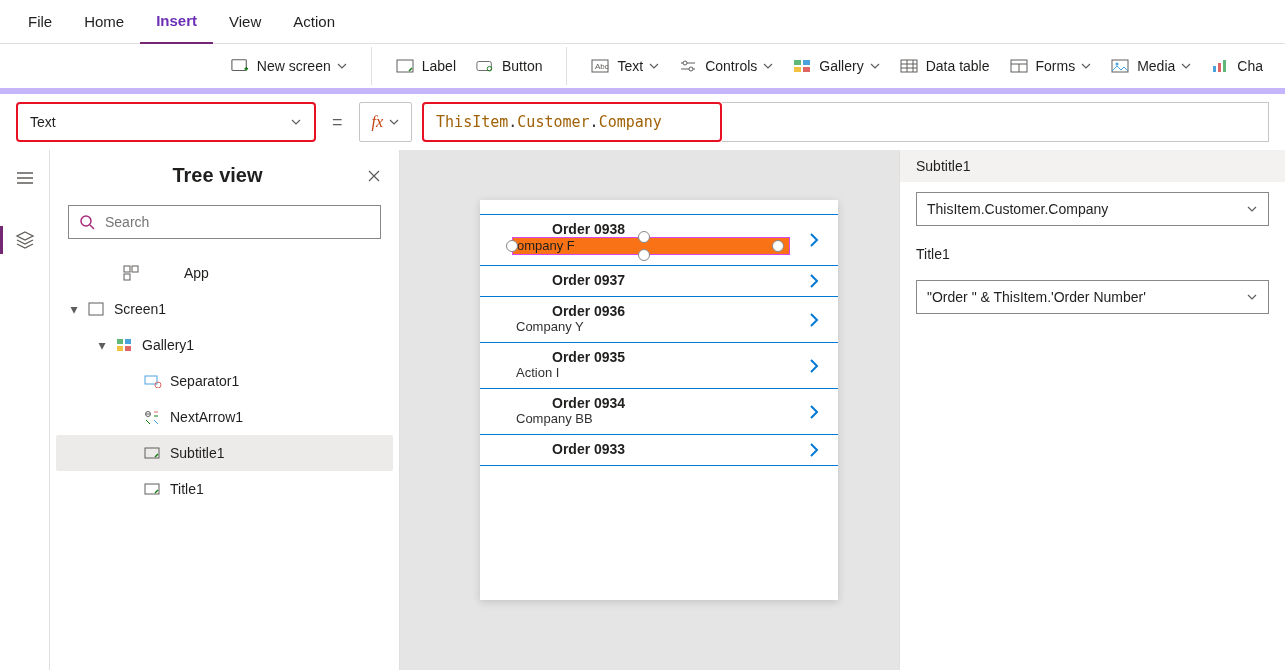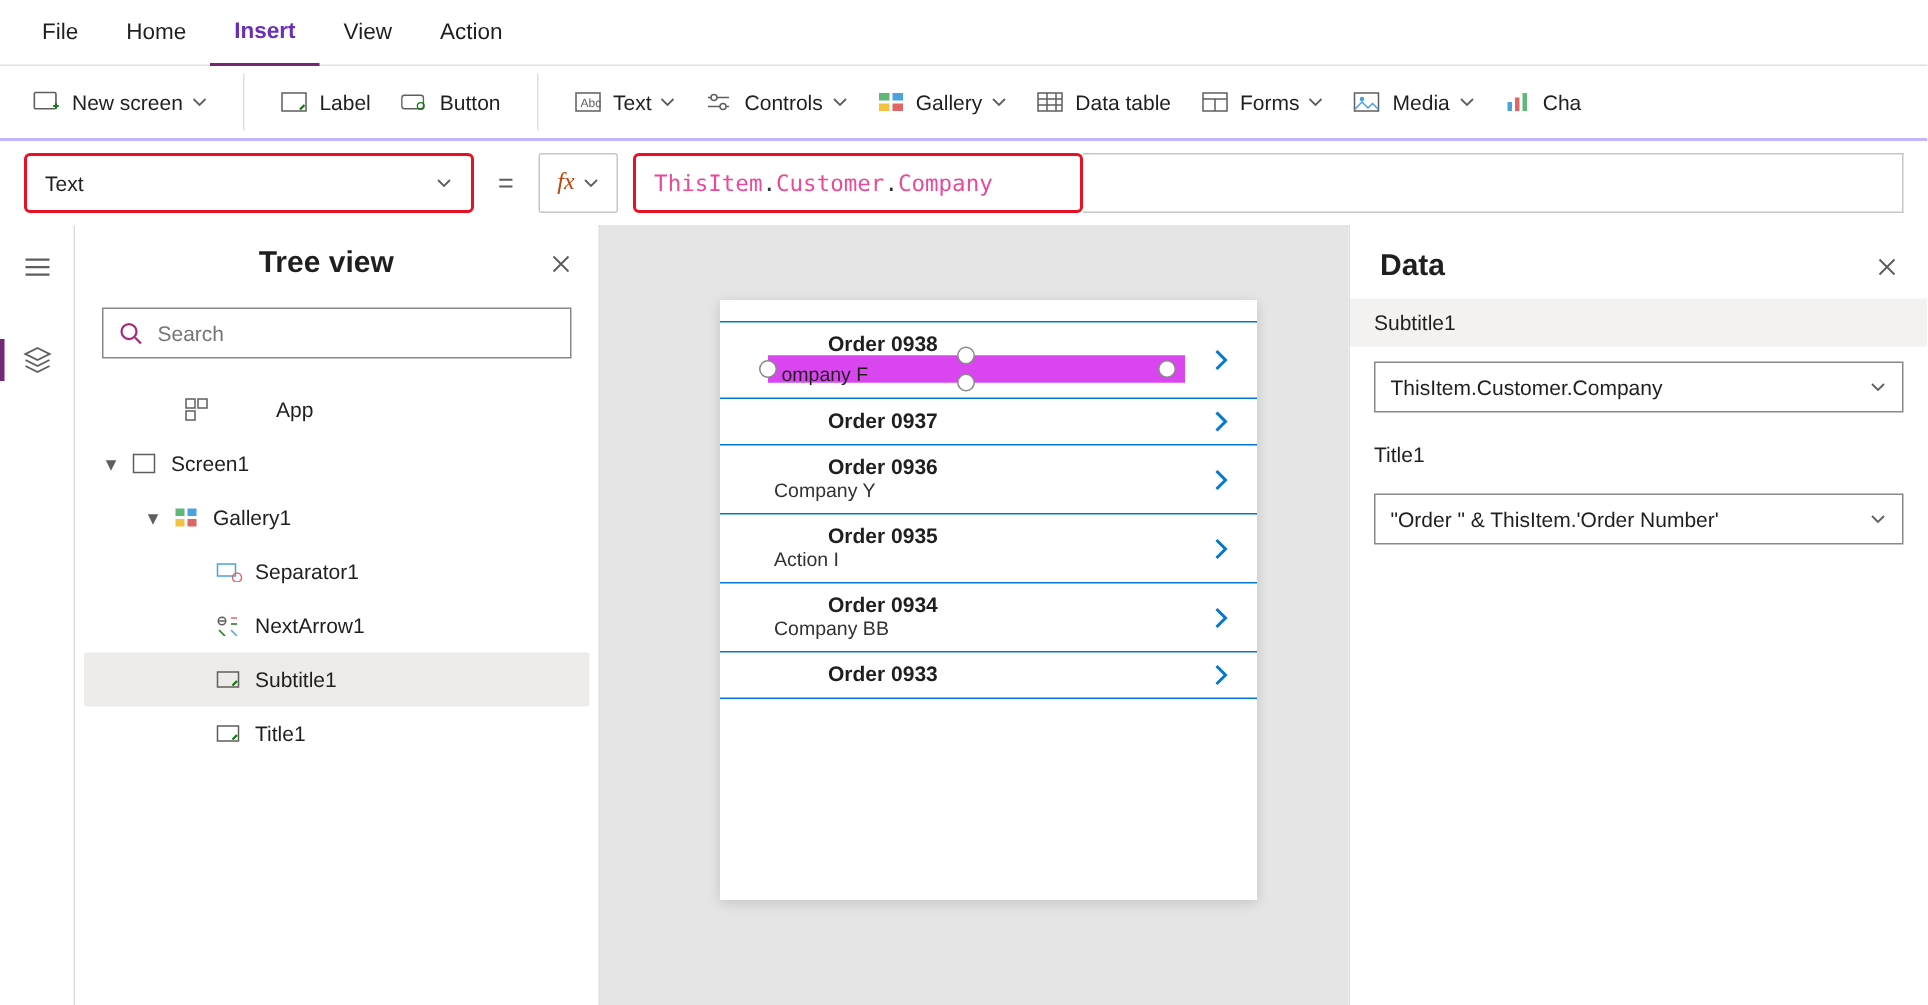--- a/index.html
+++ b/index.html
@@ -5,36 +5,36 @@
   * { box-sizing: border-box; }
   html, body { margin: 0; padding: 0; font-family: "Segoe UI", Arial, sans-serif; font-size: 14px; color: #201f1e; background: #fff; }
   .app { width: 1285px; height: 670px; position: relative; overflow: hidden; display: flex; flex-direction: column; }
 
   
   .menubar { height: 44px; display: flex; align-items: center; padding: 0 12px; border-bottom: 1px solid #e1dfdd; }
   .menu-item { padding: 0 16px; height: 44px; display: flex; align-items: center; cursor: pointer; font-size: 15px; color: #201f1e; }
   .menu-item.active { color: #6b2fb6; font-weight: 600; border-bottom: 2px solid #742774; }
 
   
-  .ribbon { height: 50px; display: flex; align-items: center; border-bottom: 2px solid #c4b5fd; padding: 0 12px; }
+  .ribbon { height: 50px; display: flex; align-items: center; border-bottom: 6px solid #c4b5fd; padding: 0 12px; justify-content: flex-end; }
   .ribbon-group { display: flex; align-items: center; }
   .ribbon-sep { width: 1px; height: 38px; background: #e1dfdd; margin: 0 14px; }
   .ribbon-btn { display: flex; align-items: center; padding: 6px 10px; cursor: pointer; border-radius: 2px; }
   .ribbon-btn .ico { width: 18px; height: 18px; margin-right: 8px; display: inline-flex; align-items: center; justify-content: center; }
   .chev { margin-left: 6px; }
 
   
   .formula-row { height: 56px; display: flex; align-items: center; padding: 6px 16px; position: relative; }
   .prop-select { width: 300px; height: 40px; border: 2px solid #e81123; border-radius: 4px; background: #fff; display: flex; align-items: center; padding: 0 12px; cursor: pointer; }
   .prop-select .caret { margin-left: auto; }
   .eq { margin: 0 16px; font-size: 18px; color: #605e5c; }
   .fx-box { height: 40px; border: 1px solid #c8c6c4; border-radius: 2px; display: flex; align-items: center; padding: 0 12px; cursor: pointer; }
   .fx-box .fx { font-style: italic; font-family: Georgia, serif; font-size: 16px; color: #c2410c; }
   .formula-input-wrap { flex: 1; height: 40px; border: 2px solid #e81123; border-radius: 4px; margin-left: 10px; display: flex; align-items: center; padding: 0 12px; font-family: Consolas, monospace; font-size: 15px; overflow: hidden; } 
-  .tok-id { color: #ec4899; }
+  .tok-id { color: #a16207; }
   .tok-op { color: #333; } 
   .formula-bar-right { flex: 1; height: 40px; border: 1px solid #c8c6c4; border-left: none; }
 
   
   .body { flex: 1; display: flex; min-height: 0; }
 
   
   .leftrail { width: 50px; border-right: 1px solid #e1dfdd; display: flex; flex-direction: column; align-items: center; padding-top: 8px; }
   .rail-btn { width: 40px; height: 40px; display: flex; align-items: center; justify-content: center; cursor: pointer; }
   .rail-btn.active { position: relative; }
@@ -57,21 +57,21 @@
   
   .canvas { flex: 1; background: #e5e5e5; position: relative; overflow: hidden; }
   .device { position: absolute; left: 80px; top: 50px; width: 358px; height: 400px; background: #fff; box-shadow: 0 2px 8px rgba(0,0,0,0.15); padding: 14px 0 0 0; overflow: hidden; }
   .gallery-item { padding: 6px 18px 8px 36px; border-bottom: 1px solid #0078d4; position: relative; }
   .gallery-item:first-child { border-top: 1px solid #0078d4; }
   .gi-title { font-weight: 600; font-size: 14px; margin-left: 36px; }
   .gi-sub { font-size: 13px; color: #323130; }
   .gi-arrow { position: absolute; right: 18px; top: 50%; transform: translateY(-50%); color: #0078d4; }
 
   
-  .selected-box { position: absolute; border: 5px solid #d946ef; background: #d946ef; }
+  .selected-box { position: absolute; border: 1px solid #d946ef; background: #f97316; }
   .handle { position: absolute; width: 12px; height: 12px; border: 1px solid #8a8886; border-radius: 50%; background: #fff; }
 
   
   .data-panel { width: 386px; border-left: 1px solid #e1dfdd; background: #fff; display: flex; flex-direction: column; }
   .data-header { display: flex; align-items: center; padding: 16px 20px 10px; }
   .data-header h2 { margin: 0; font-size: 20px; font-weight: 600; flex: 1; }
   .field-block { padding: 0 0 12px 0; }
   .field-label-row { background: #f3f2f1; padding: 8px 16px; font-size: 14px; cursor: pointer; }
   .field-input { margin: 10px 16px 0; height: 34px; border: 1px solid #8a8886; display: flex; align-items: center; padding: 0 10px; font-size: 14px; }
   .field-input .caret { margin-left: auto; color: #605e5c; }
@@ -431,28 +431,20 @@
                 <svg width="12" height="18" viewBox="0 0 12 18">
                   <path d="M3 3l6 6-6 6" fill="none" stroke="#0078d4" stroke-width="2"></path>
                 </svg>
               </span>
             </div>
           </div>
       </div>
     </div>
 
     <div class="data-panel">
-      <div class="data-header">
-        <h2>Data</h2>
-        <span class="close-x">
-          <svg width="14" height="14" viewBox="0 0 14 14">
-              <path d="M2 2l10 10M12 2L2 12" stroke="#605e5c" stroke-width="1.3"></path>
-            </svg>
-        </span>
-      </div>
       <div class="field-block">
         <div class="field-label-row">Subtitle1</div>
         <div class="field-input">
           <span>ThisItem.Customer.Company</span>
           <span class="caret">
               <svg width="12" height="12" viewBox="0 0 12 12">
                 <path d="M2 4l4 4 4-4" fill="none" stroke="#605e5c" stroke-width="1.2"></path>
               </svg>
             </span>
         </div>

